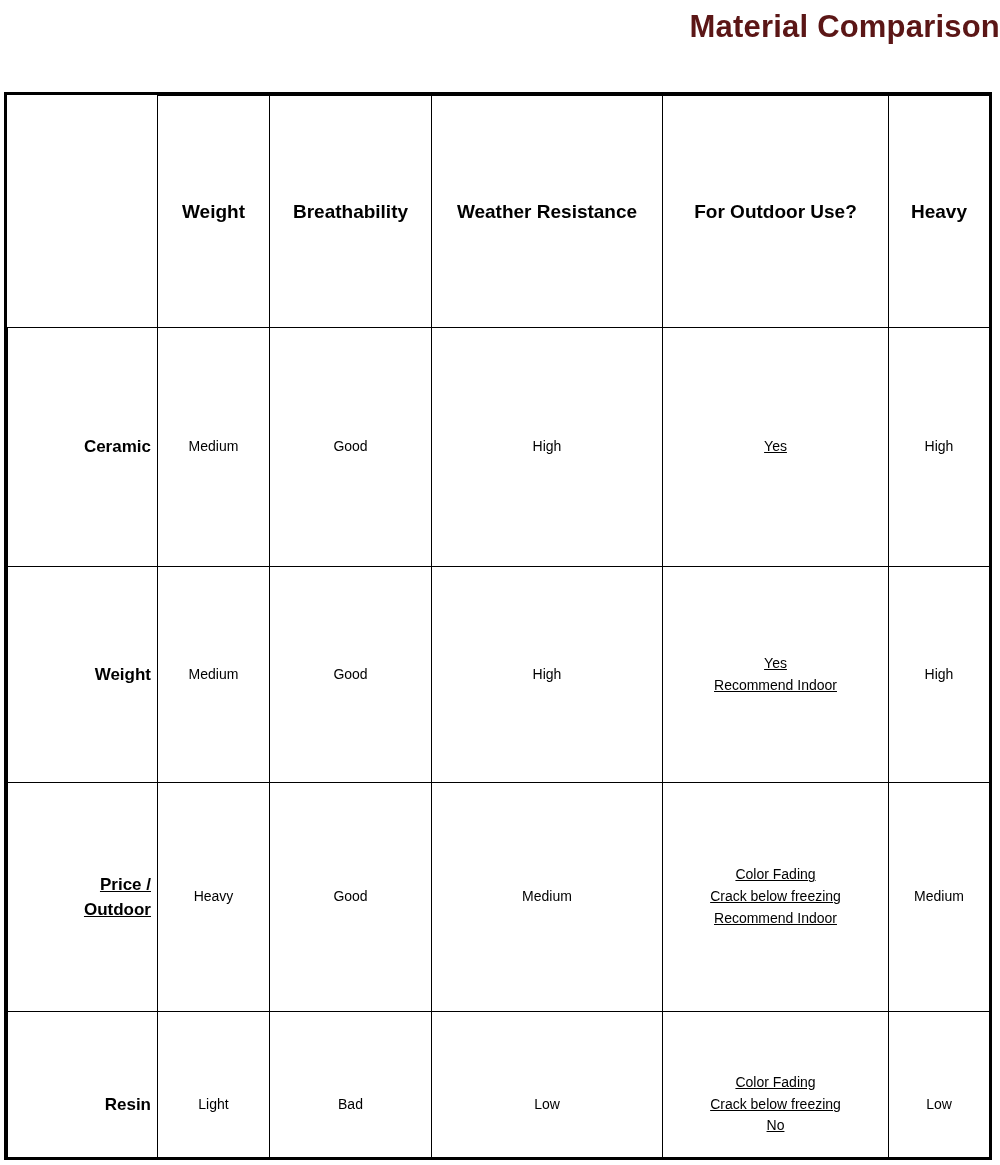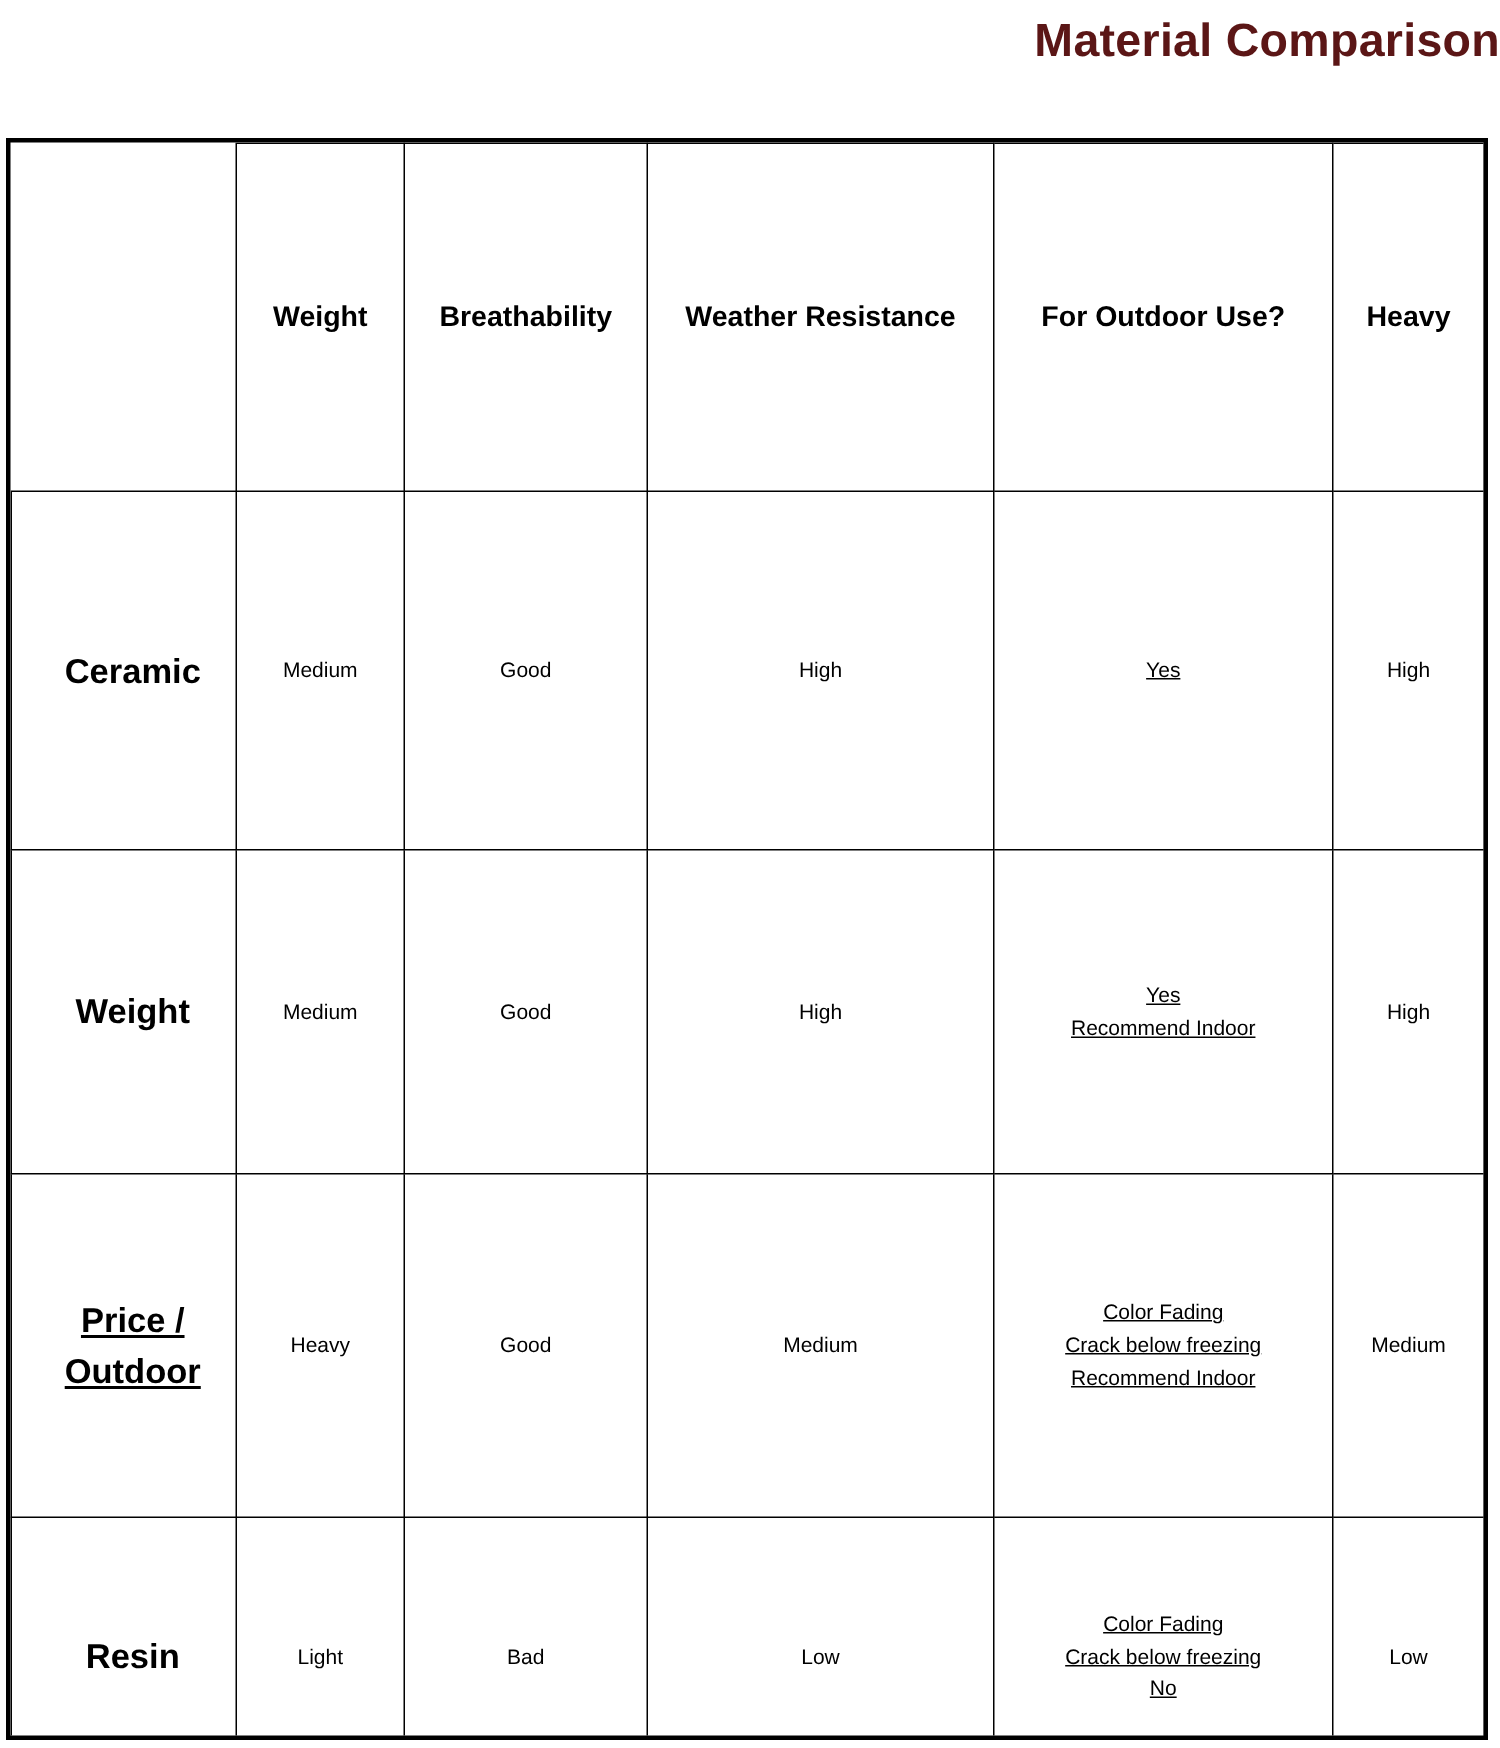--- a/index.html
+++ b/index.html
@@ -66,22 +66,22 @@
     font-weight: bold;
     font-size: 19px;
     height: 232px;
   }
   tr.header-row td.corner {
     border-left: none;
     border-top: none;
   }
   td.rowhead {
     font-weight: bold;
-    font-size: 23px;
-    text-align: center;
+    font-size: 17px;
+    text-align: right;
     padding-left: 18px;
     line-height: 1.5;
   }
   tr.r1 td { height: 239px; }
   tr.r2 td { height: 216px; }
   tr.r3 td { height: 229px; }
   tr.r4 td { height: 186px; }
 
   .multi { display: block; }
   .multi span { display: block; text-decoration: underline; }

